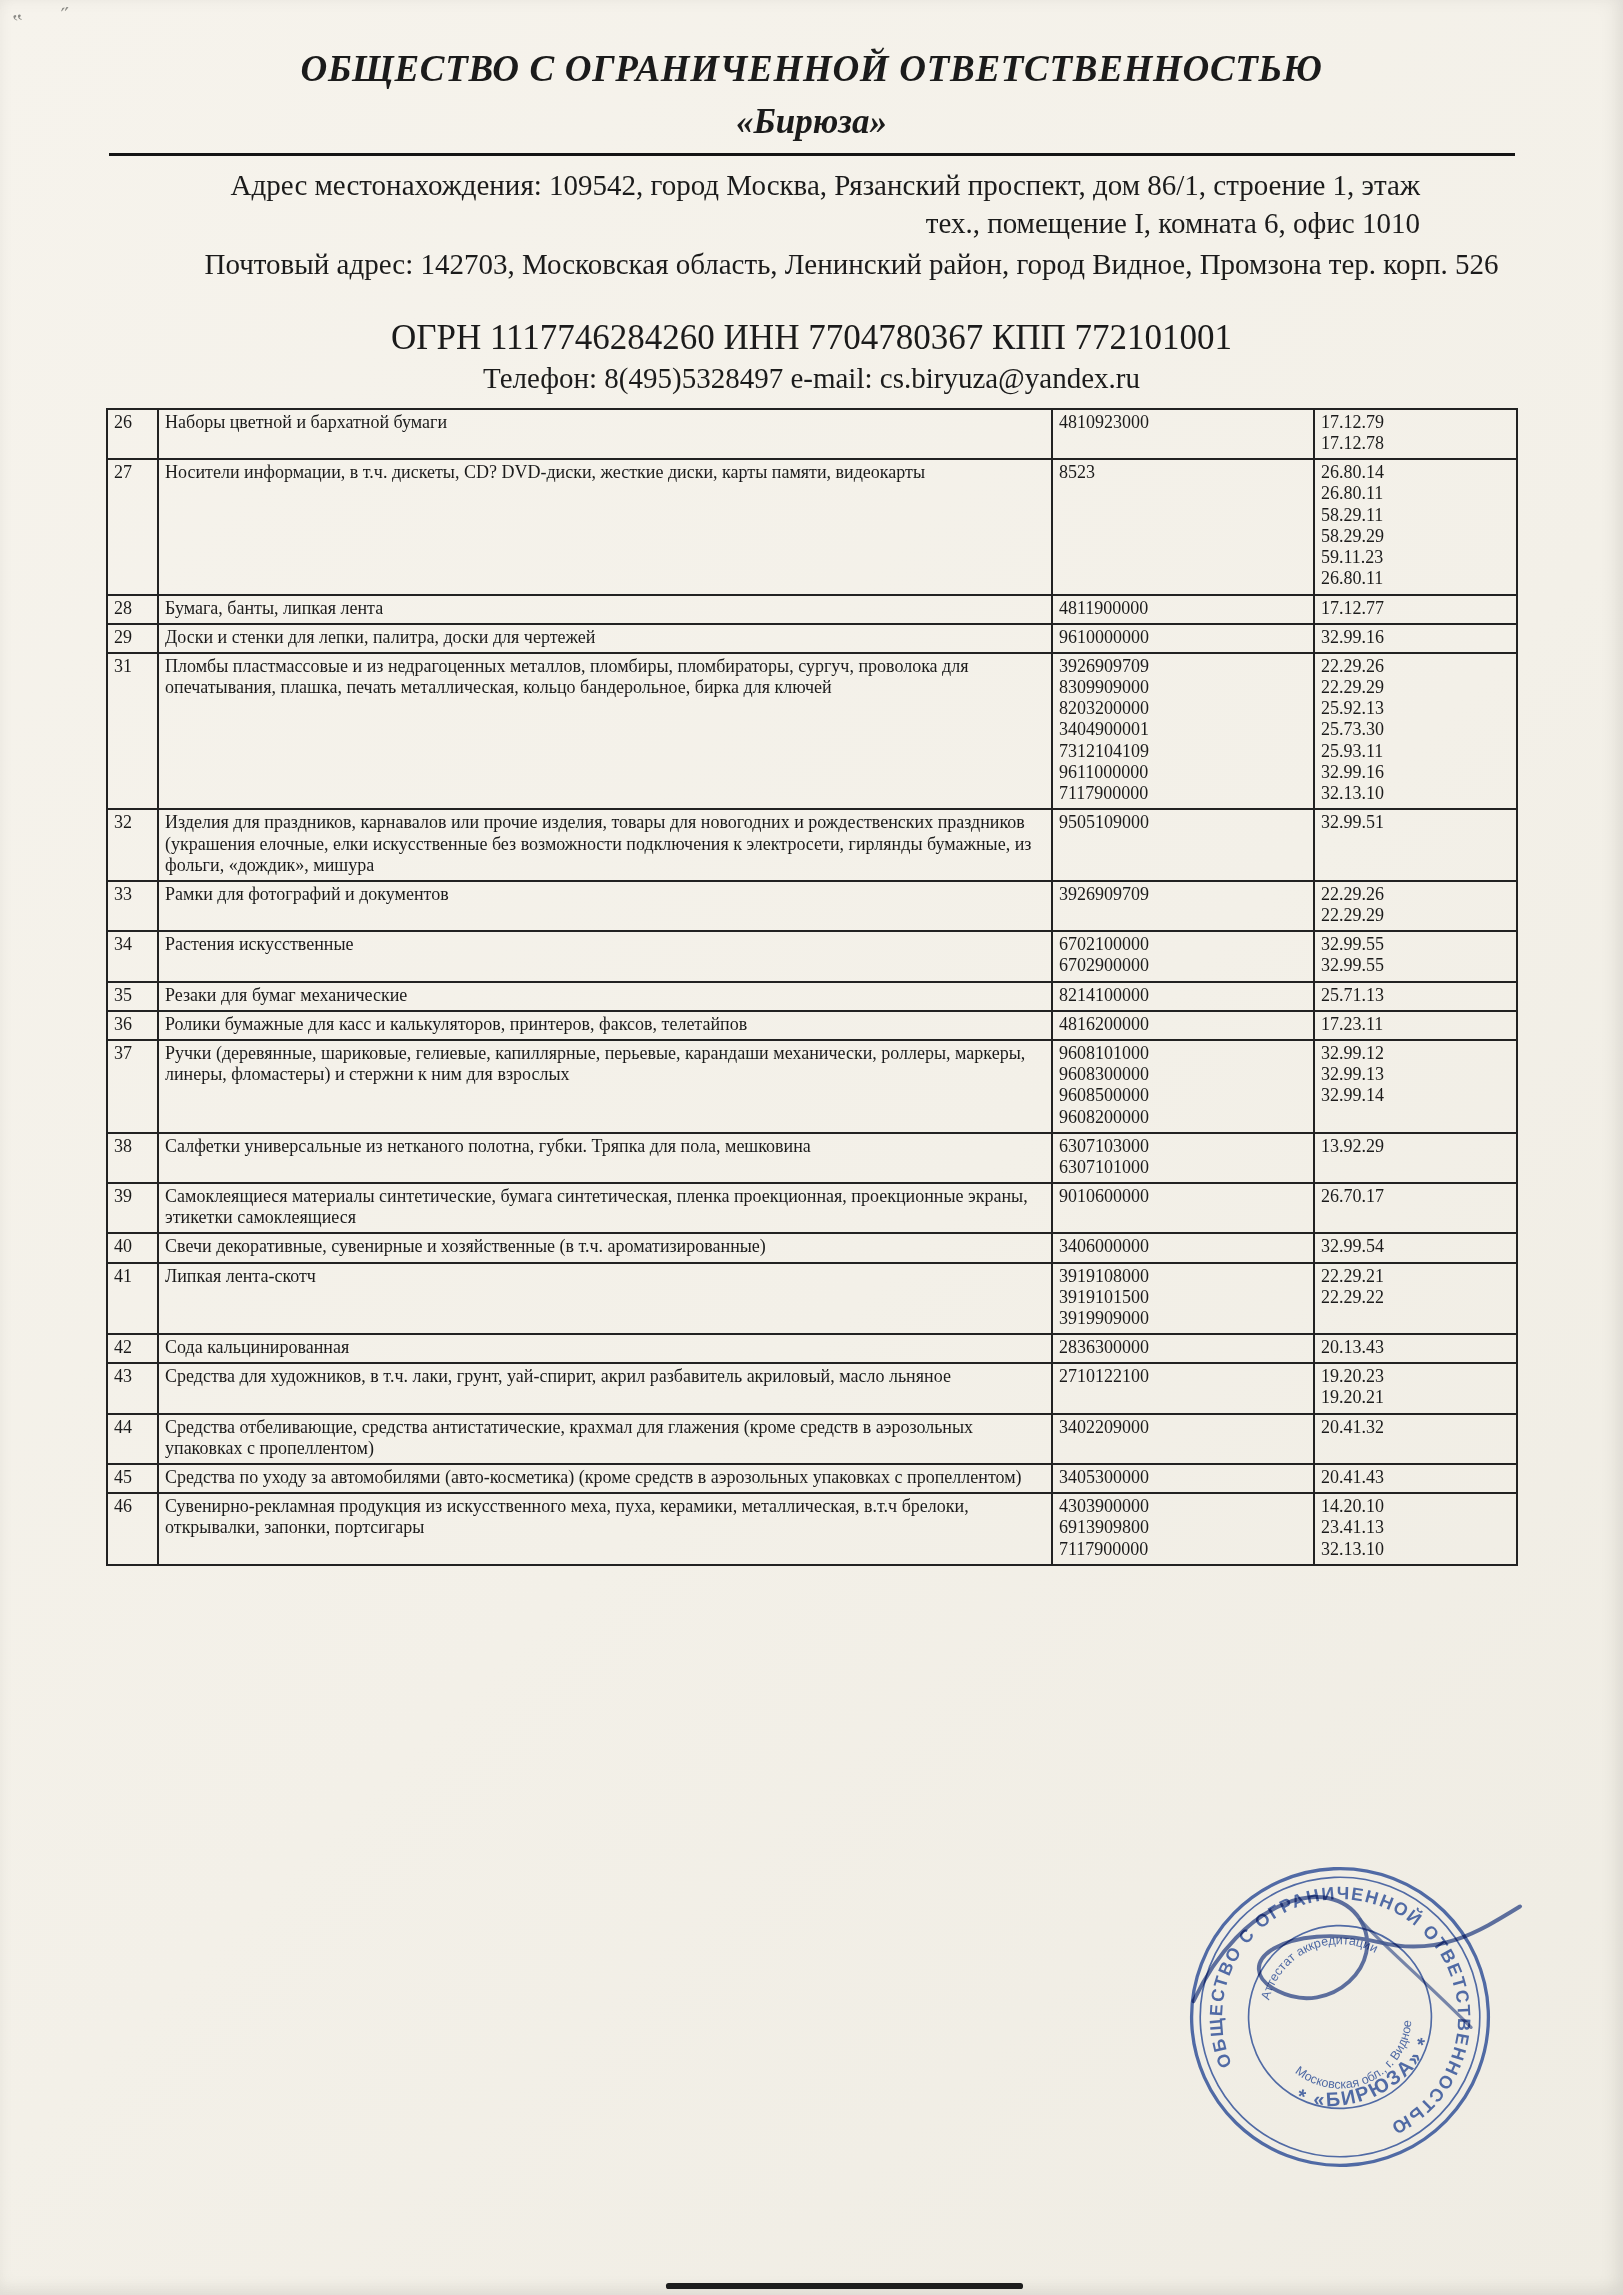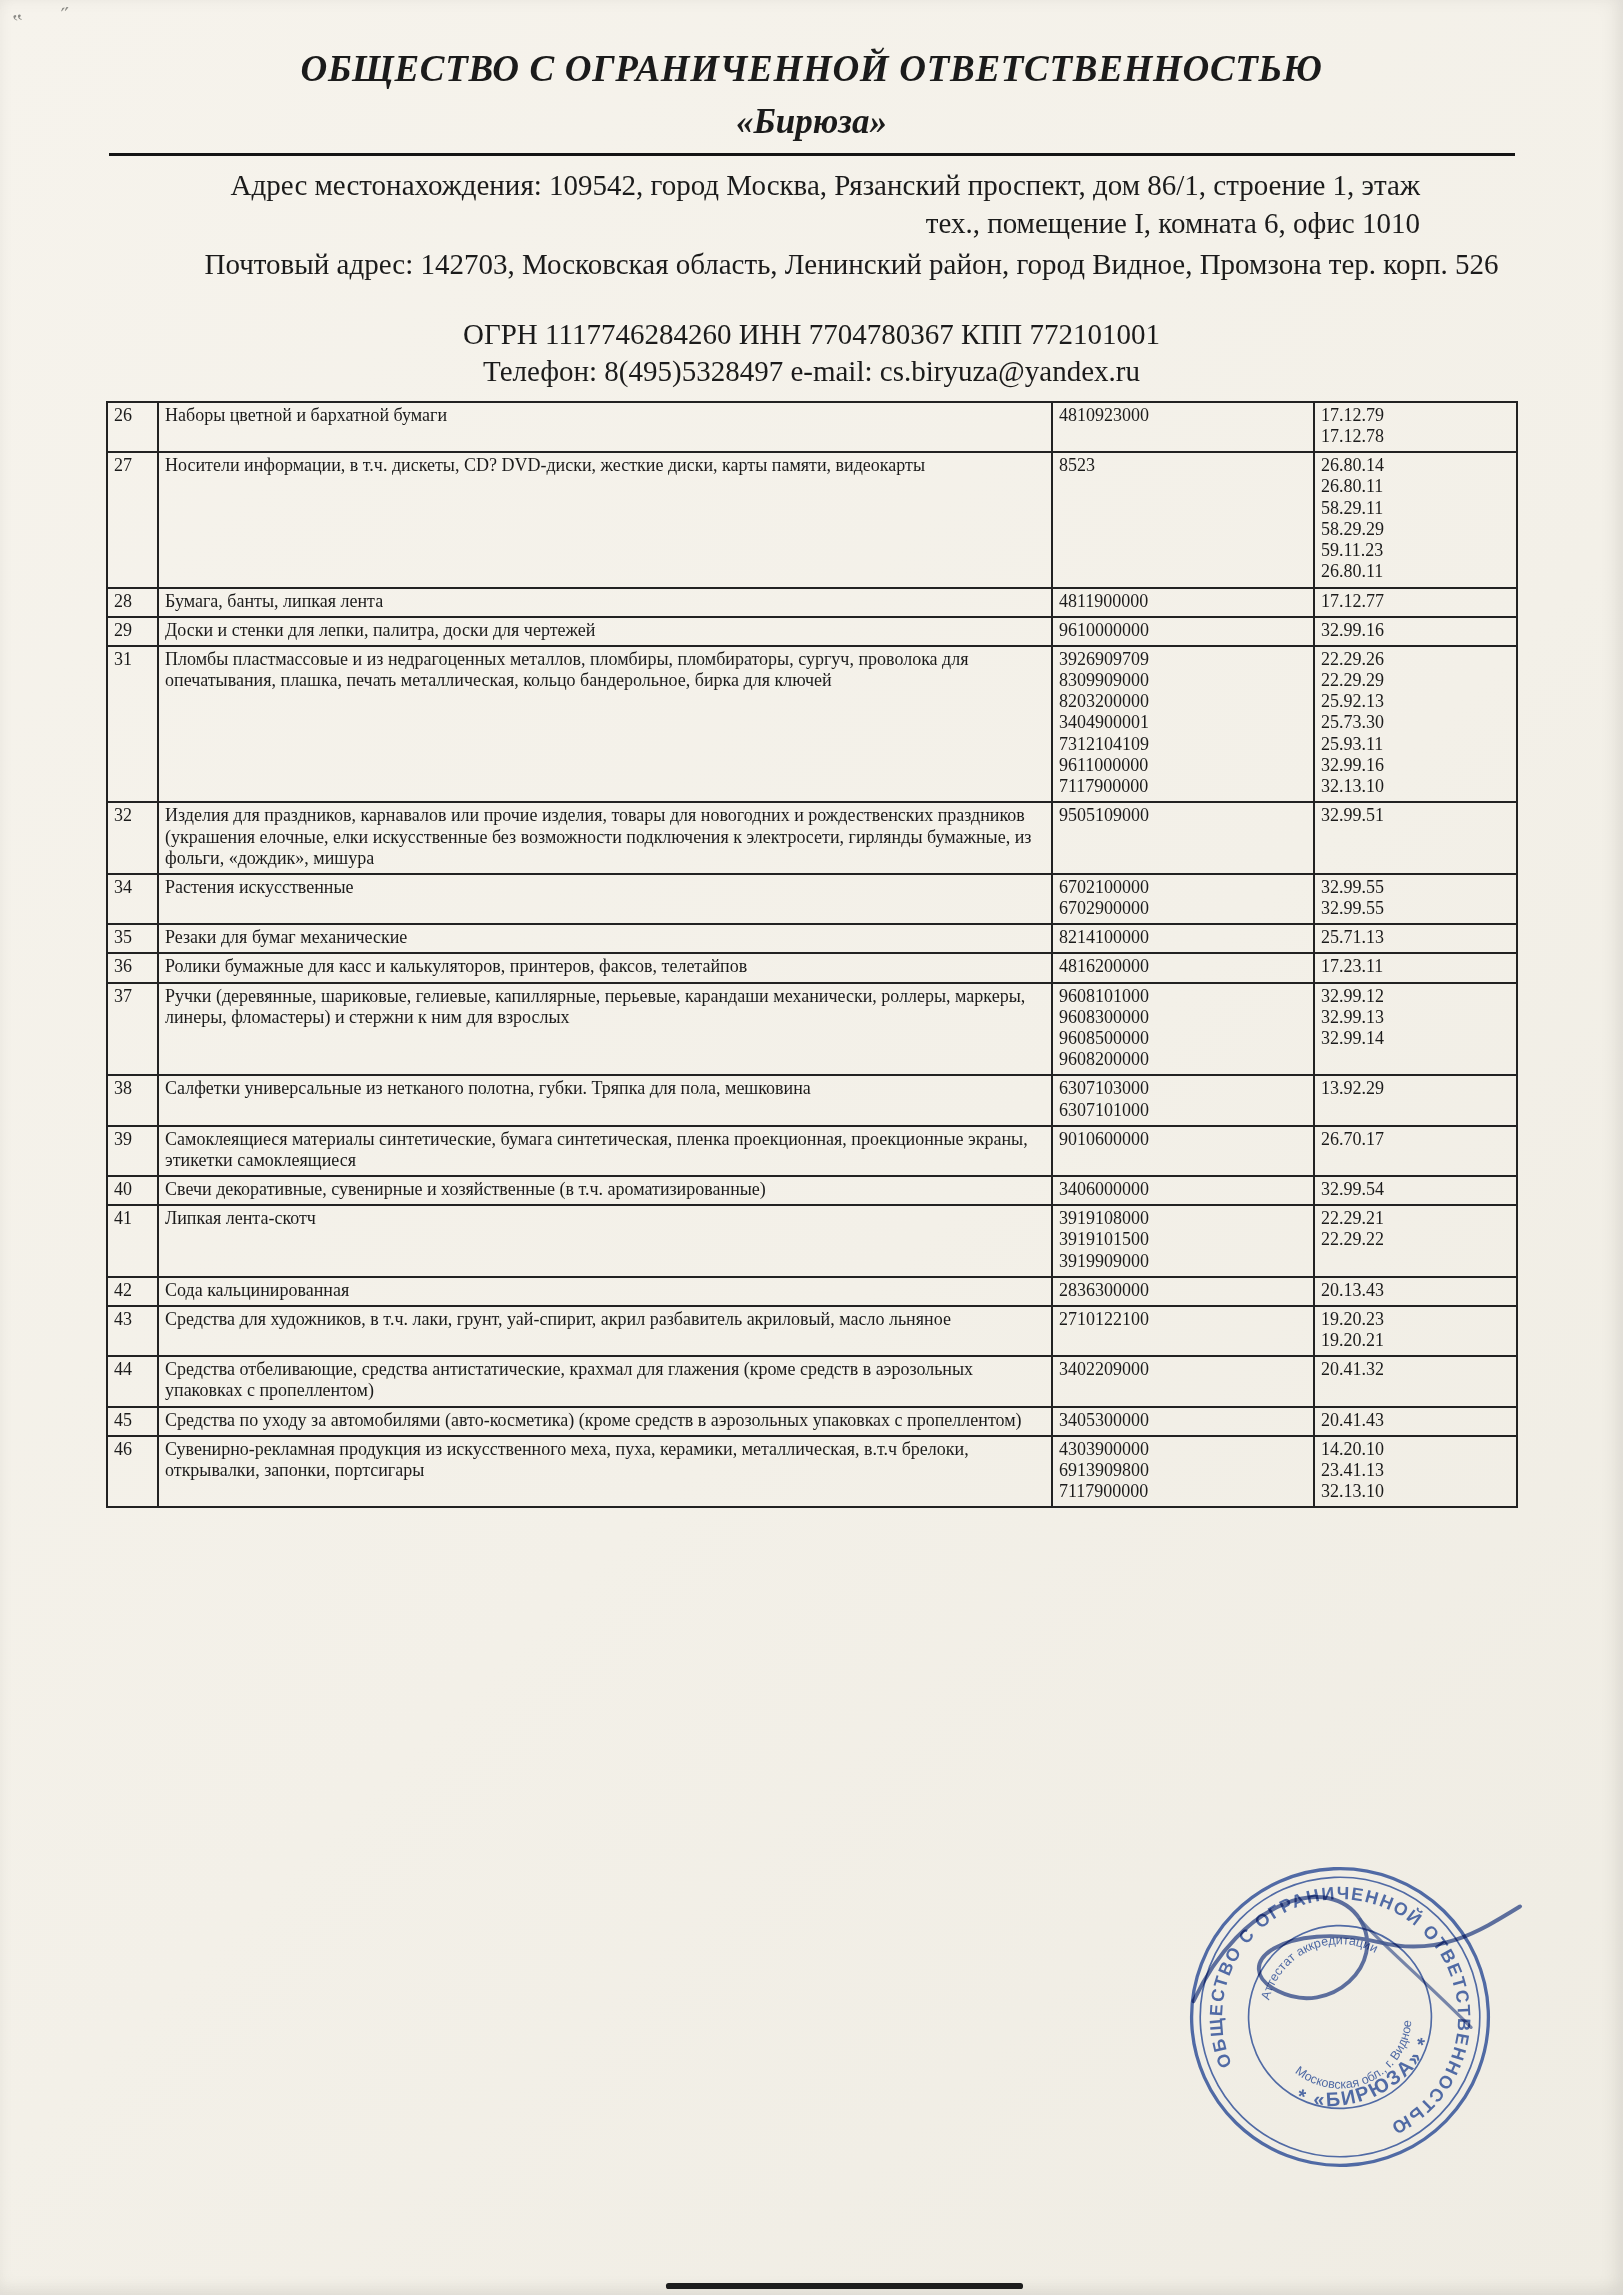--- a/index.html
+++ b/index.html
@@ -25,21 +25,21 @@
   .orgname {
     font-size:35px; font-weight:bold; font-style:italic; margin-top:12px;
   }
   .rule {
     width:1406px; height:3.9px; background:#141414; margin:10.5px auto 9.2px auto;
   }
   .addr {
     font-size:29px; line-height:1.32; width:1217px; margin:0 auto;text-align:right;
   }
   .addr2 { width:1374px; margin-top:2.6px; }
-  .reg { font-size:29px; margin-top:35px; }
+  .reg { font-size:35px; margin-top:35px; }
   .contact { font-size:29px; margin-top:3.9px; }
 
   table.items {
     border-collapse:collapse; table-layout:fixed;
     width:1409px; margin:13px auto 0 auto;
     font-size:18px; line-height:1.18;
   }
   table.items td {
     border:2px solid #222222;
     vertical-align:top;
@@ -164,20 +164,31 @@
           </td>
     </tr>
         <tr>
       <td class="c-num">32</td>
       <td class="c-desc">Изделия для праздников, карнавалов или прочие изделия, товары для новогодних и рождественских праздников (украшения елочные, елки искусственные без возможности подключения к электросети, гирлянды бумажные, из фольги, «дождик», мишура</td>
       <td class="c-code">
             <div>9505109000</div>
           </td>
       <td class="c-okpd">
             <div>32.99.51</div>
+          </td>
+    </tr>
+        <tr>
+      <td class="c-num">33</td>
+      <td class="c-desc">Рамки для фотографий и документов</td>
+      <td class="c-code">
+            <div>3926909709</div>
+          </td>
+      <td class="c-okpd">
+            <div>22.29.26</div>
+            <div>22.29.29</div>
           </td>
     </tr>
         <tr>
       <td class="c-num">34</td>
       <td class="c-desc">Растения искусственные</td>
       <td class="c-code">
             <div>6702100000</div>
             <div>6702900000</div>
           </td>
       <td class="c-okpd">

